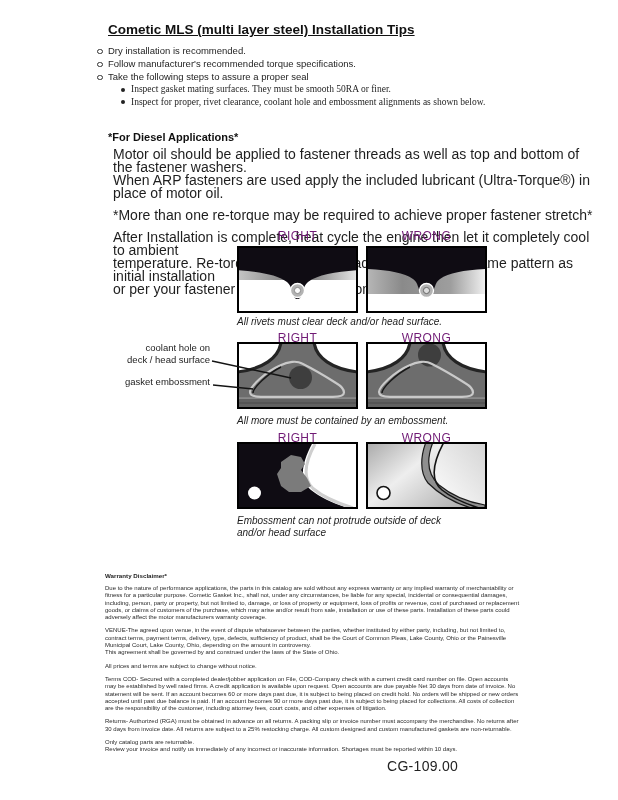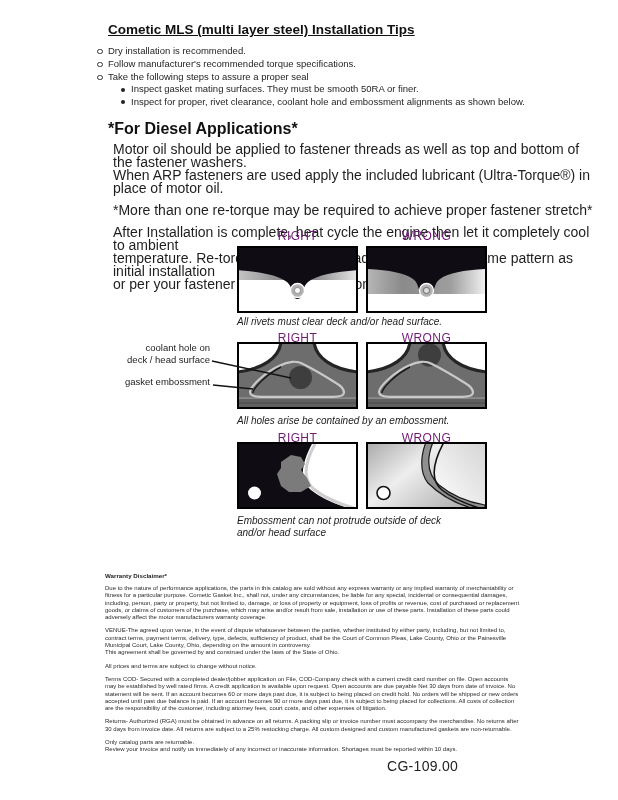--- a/index.html
+++ b/index.html
@@ -8,24 +8,24 @@
 
   
   .main{position:absolute;left:95px;top:22px;width:505px;}
   .title{font-size:13.5px;font-weight:bold;text-decoration:underline;
          margin:0 0 7px 13px;color:#111;}
   ul.tips{list-style:none;margin:0;padding:0;font-size:9.5px;}
   li.tip{position:relative;padding-left:13px;line-height:13px;}
   li.tip::before{content:"";position:absolute;left:2px;top:4.5px;width:3.5px;height:3.5px;
                  border:1px solid #333;border-radius:50%;}
   ul.subtips{list-style:none;margin:0 0 0 10px;padding:0;}
-  li.subtip{position:relative;padding-left:13px;line-height:12.5px;}
+  li.subtip{position:relative;padding-left:13px;line-height:12.5px;font-family:Liberation Serif, serif;}
   li.subtip::before{content:"";position:absolute;left:3px;top:4.5px;width:4px;height:4px;
                     background:#222;border-radius:50%;border:none;}
-  .diesel-head{font-size:16px;font-weight:bold;margin:12px 0 5px 13px;color:#111;}
+  .diesel-head{font-size:11px;font-weight:bold;margin:23px 0 5px 13px;color:#111;}
   .para{font-size:14px;line-height:13px;margin:0 0 9px 18px;white-space:pre-line;}
 
   
   .figures{position:absolute;left:0;top:228px;width:618px;height:330px;}
   .fig-label{position:absolute;width:121px;text-align:center;font-size:12px;
              letter-spacing:.4px;color:#701a75;}
   .figbox{position:absolute;}
   .fig-caption{position:absolute;font-size:10px;line-height:12px;color:#1c1c1c;
                white-space:pre-line;width:300px;font-style:italic;}
   .ann{position:absolute;right:408px;width:180px;text-align:right;font-size:9.5px;
@@ -171,21 +171,21 @@
         <path d="M16,51 C16,46 30,32 44,25" fill="none" stroke="#191919" stroke-width="1.5"></path>
       </g>
       <rect x="1" y="1" width="119" height="65" fill="none" stroke="#000000" stroke-width="2"></rect>
     </svg>
 
     <svg class="leaders" width="618" height="330" viewBox="0 0 618 330">
       <line x1="212" y1="133" x2="291" y2="150" stroke="#141414" stroke-width="1.3"></line>
       <line x1="213" y1="157" x2="253" y2="161" stroke="#141414" stroke-width="1.3"></line>
     </svg>
 
-    <div class="fig-caption" style="left:237px;top:187px">All holes arise be contained by an embossment.</div>
+    <div class="fig-caption" style="left:237px;top:187px">All more must be contained by an embossment.</div>
 
     <div class="fig-label" style="left:237px;top:203px">RIGHT</div>
     <div class="fig-label" style="left:366px;top:203px">WRONG</div>
 
     <svg class="figbox" style="left:237px;top:214px" width="121" height="67" viewBox="0 0 121 67">
       <defs>
           <clipPath id="c3r">
             <rect x="2" y="2" width="117" height="63"></rect>
           </clipPath>
         </defs>

